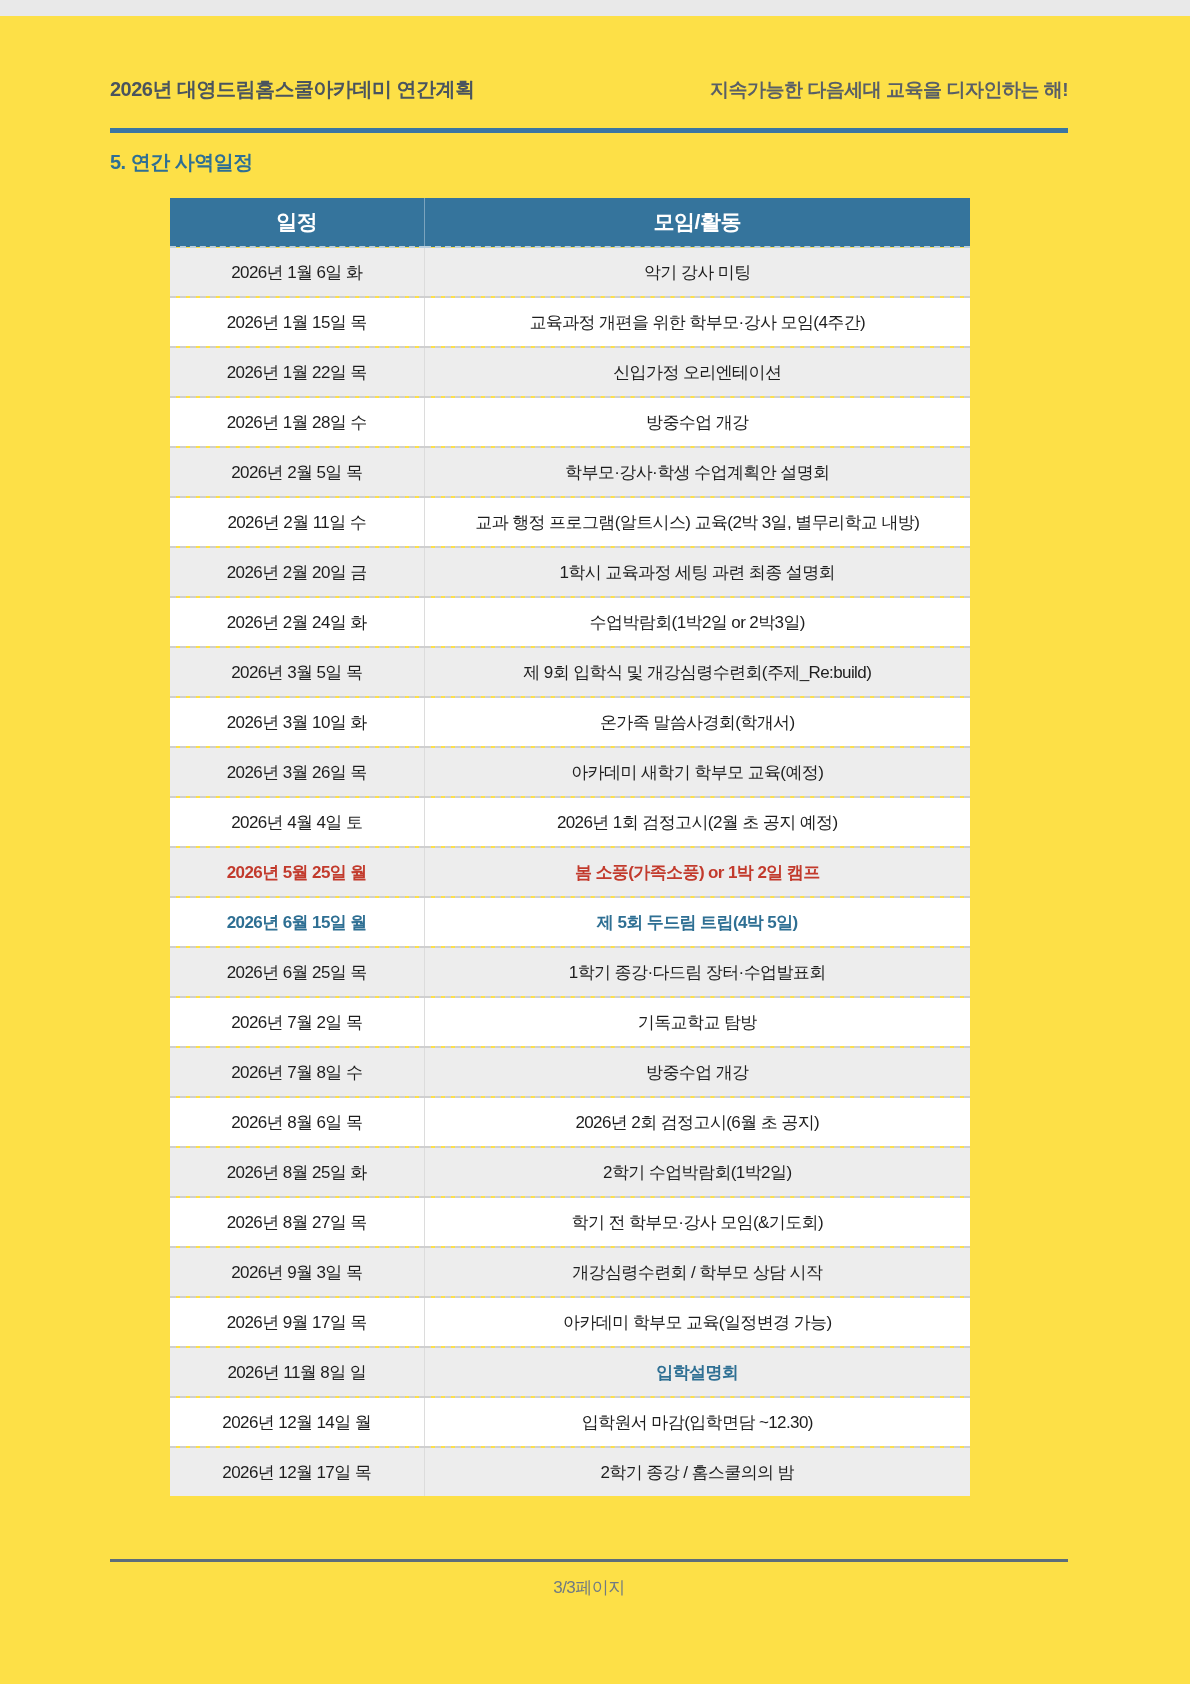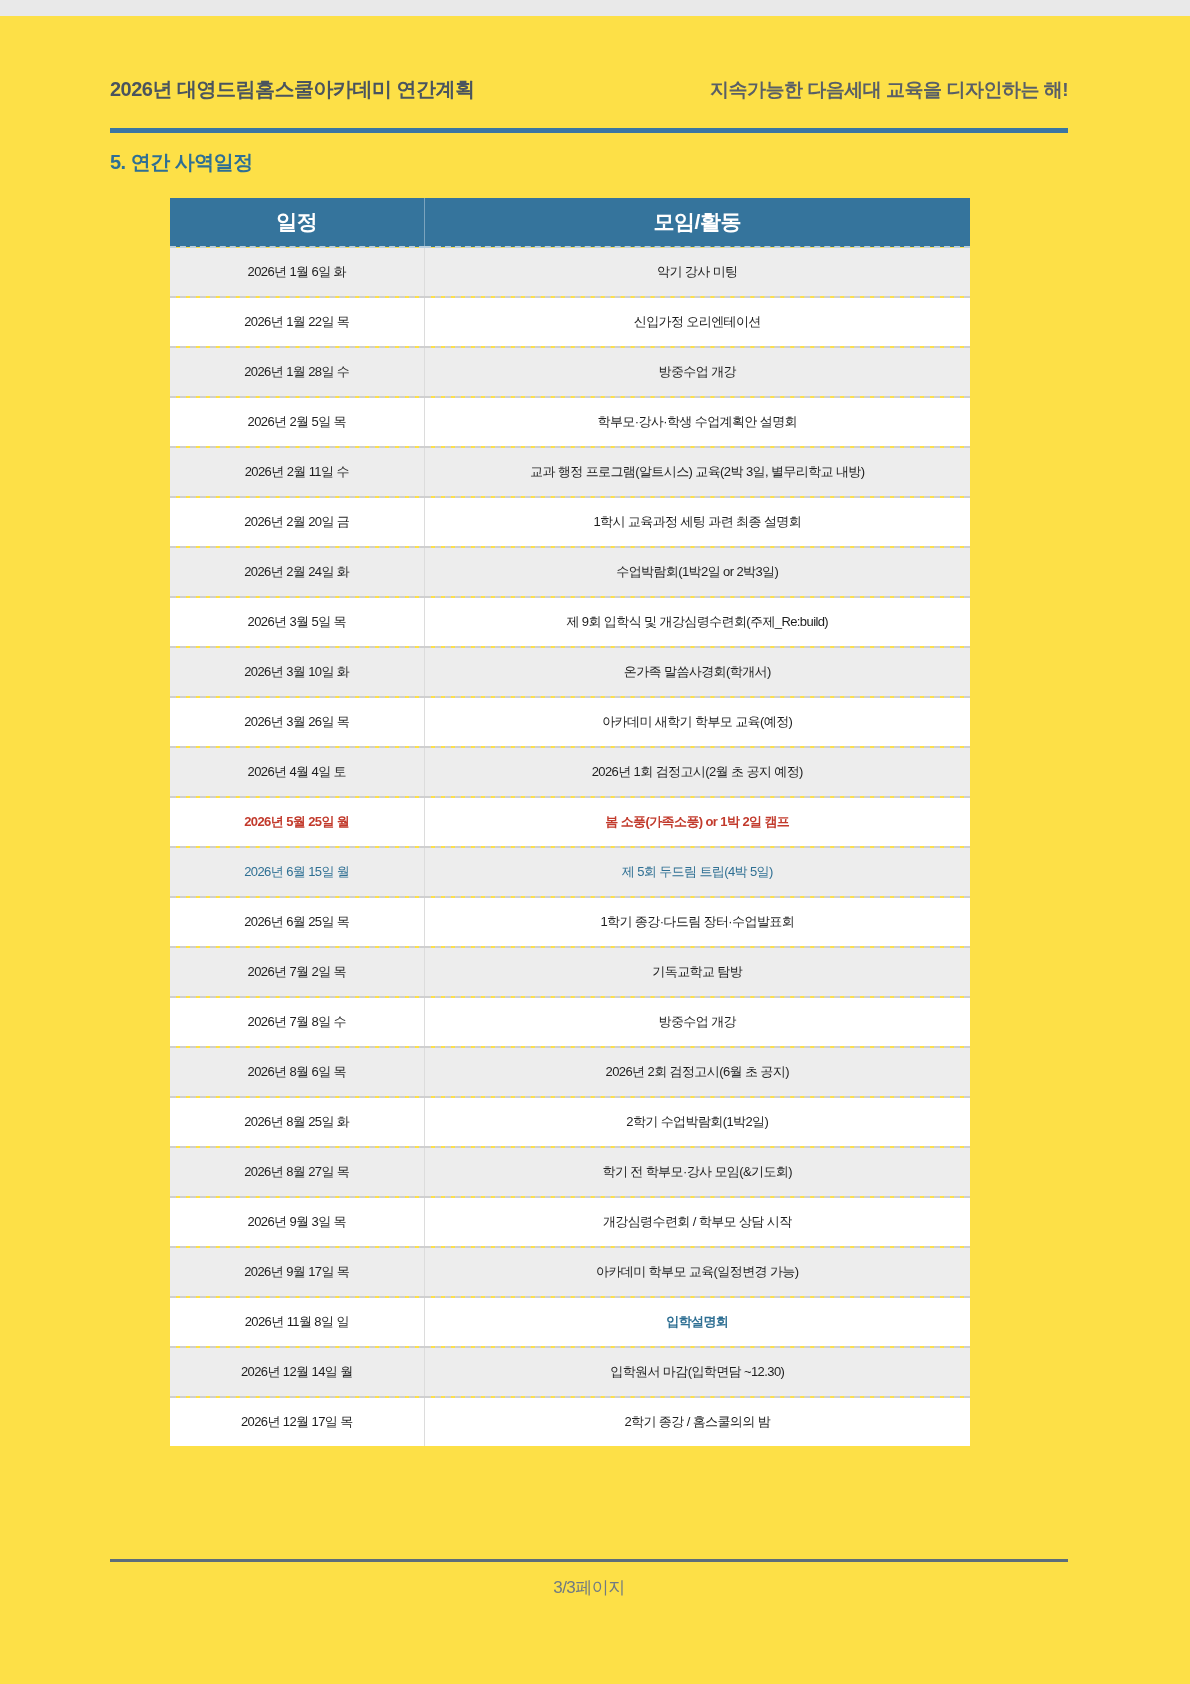--- a/index.html
+++ b/index.html
@@ -70,40 +70,40 @@
     text-align: center;
     letter-spacing: -0.5px;
     border-bottom: 2px dashed #bcd0de;
   }
   .schedule-table th.activity { border-left: 1px solid rgba(255,255,255,0.35); }
 
   .schedule-table td {
     height: 48px;
     text-align: center;
     vertical-align: middle;
-    font-size: 13px;
+    font-size: 17px;
     color: #1d1d1d;
     letter-spacing: -0.6px;
     border-bottom: 2px dashed #cfcfcf;
     padding: 0 8px;
     white-space: nowrap;
     overflow: hidden;
   }
   .schedule-table td.activity { border-left: 1px solid #dcdcdc; }
   .schedule-table tbody tr:nth-child(odd) td { background: #ededed; }
   .schedule-table tbody tr:nth-child(even) td { background: #ffffff; }
   .schedule-table tbody tr:last-child td { border-bottom: none; }
 
   .schedule-table tbody tr.red td {
     color: #c23a2c;
     font-weight: 700;
   }
   .schedule-table tbody tr.blue td {
     color: #2e6f93;
-    font-weight: 400;
+    font-weight: 700;
   }
   .schedule-table tbody tr.blue-activity td.activity {
     color: #2e6f93;
     font-weight: 700;
   }
 
   
   .footer-rule {
     position: absolute;
     left: 110px; right: 122px; top: 1543px;
@@ -142,20 +142,24 @@
         <th class="date">일정</th>
         <th class="activity">모임/활동</th>
       </tr>
     </thead>
     <tbody>
     <tr>
       <td class="date">2026년 1월 6일 화</td>
       <td class="activity">악기 강사 미팅</td>
     </tr>
 
+    <tr>
+      <td class="date">2026년 1월 15일 목</td>
+      <td class="activity">교육과정 개편을 위한 학부모·강사 모임(4주간)</td>
+    </tr>
 
     <tr>
       <td class="date">2026년 1월 22일 목</td>
       <td class="activity">신입가정 오리엔테이션</td>
     </tr>
 
     <tr>
       <td class="date">2026년 1월 28일 수</td>
       <td class="activity">방중수업 개강</td>
     </tr>

